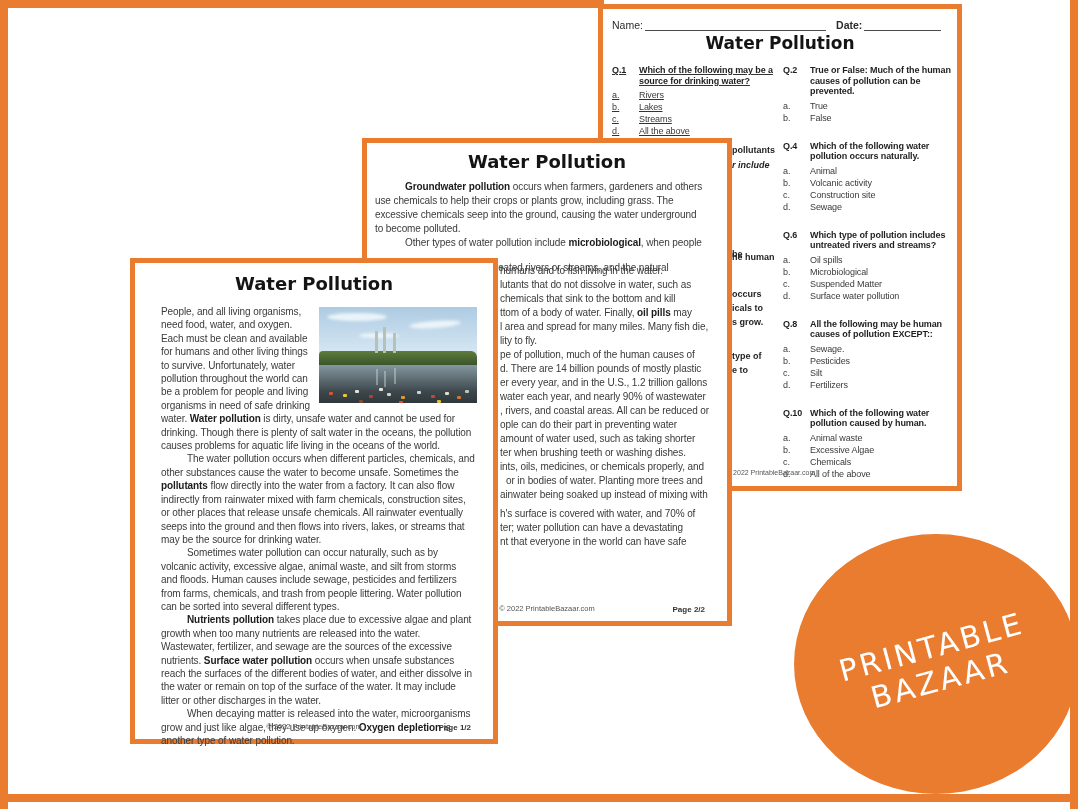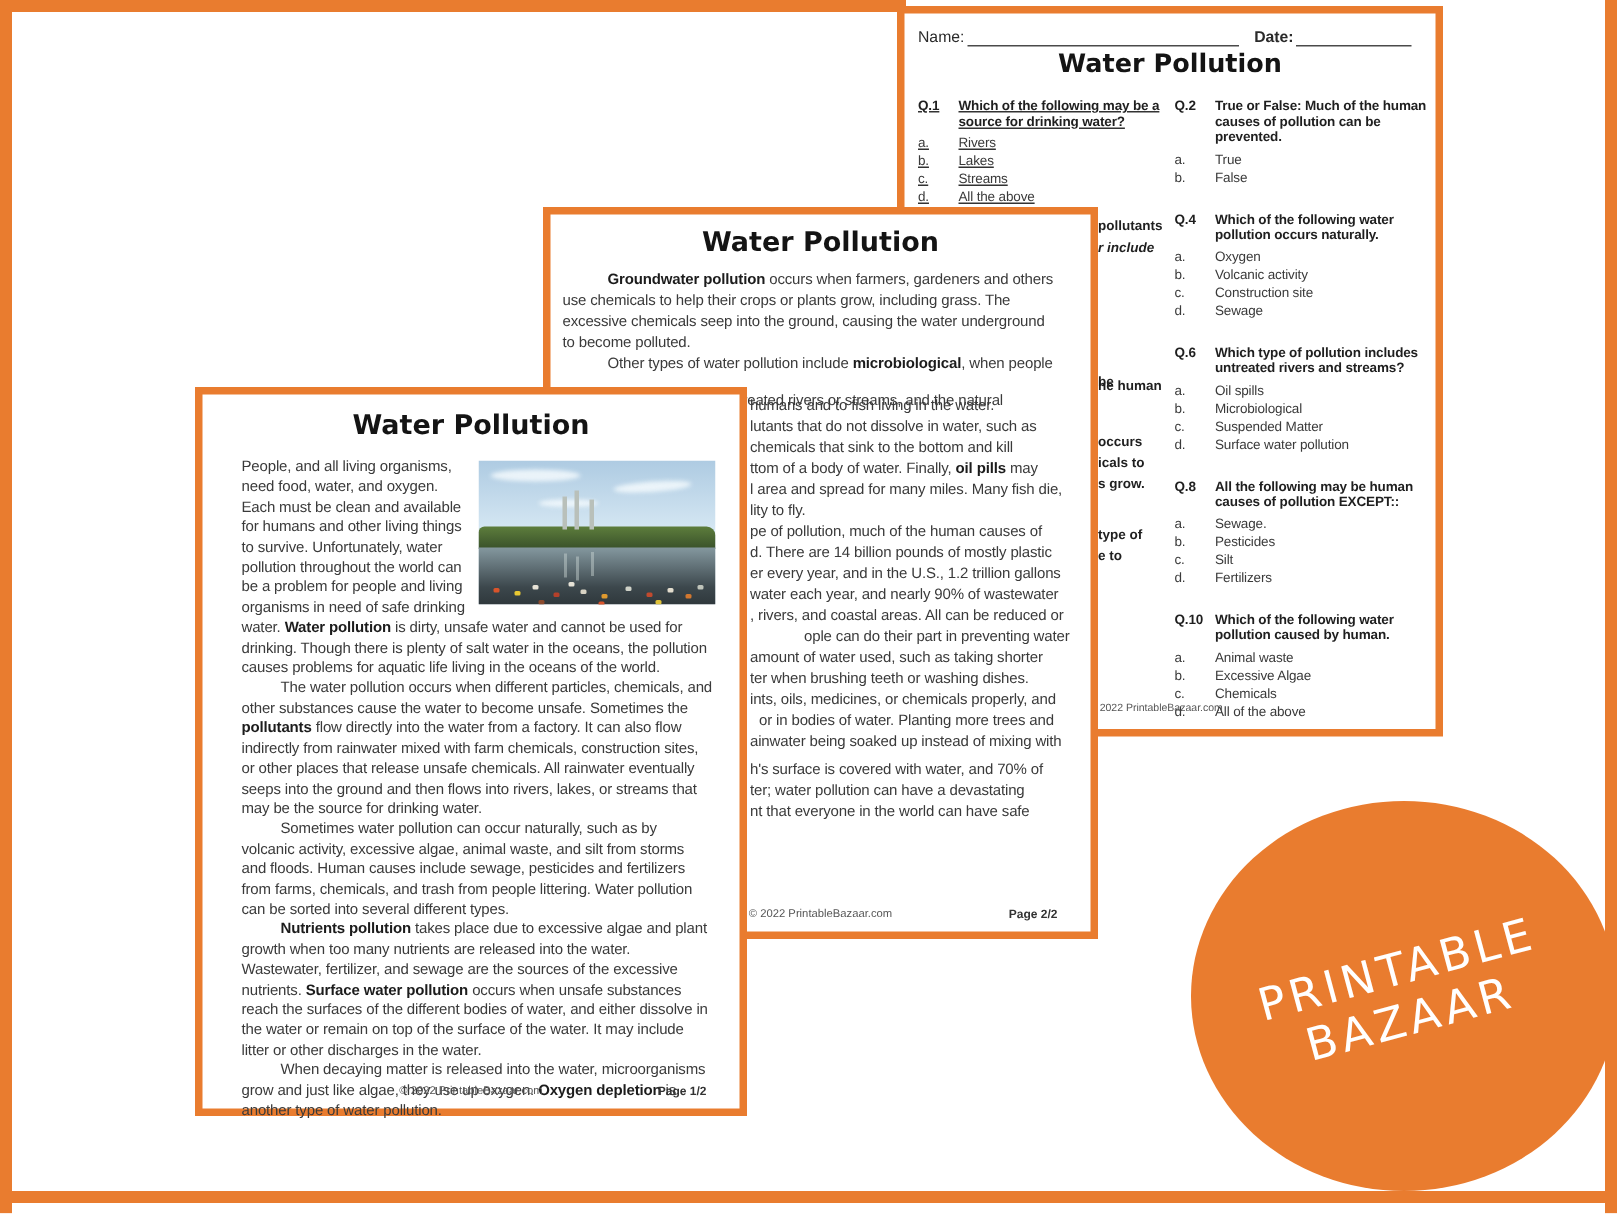--- a/index.html
+++ b/index.html
@@ -119,21 +119,21 @@
           <span class="qq">True or False: Much of the human causes of pollution can be prevented.</span>
           <span class="ql">a.</span>
           <span class="qo">True</span>
           <span class="ql">b.</span>
           <span class="qo">False</span>
         </div>
         <div class="qb">
           <span class="qnum">Q.4</span>
           <span class="qq">Which of the following water pollution occurs naturally.</span>
           <span class="ql">a.</span>
-          <span class="qo">Oxygen</span>
+          <span class="qo">Animal</span>
           <span class="ql">b.</span>
           <span class="qo">Volcanic activity</span>
           <span class="ql">c.</span>
           <span class="qo">Construction site</span>
           <span class="ql">d.</span>
           <span class="qo">Sewage</span>
         </div>
         <div class="qb">
           <span class="qnum">Q.6</span>
           <span class="qq">Which type of pollution includes untreated rivers and streams?</span>
@@ -198,21 +198,21 @@
         <div class="tline" style="top: 135px; left: 133px;"><span>lutants that do not dissolve in water, such as</span></div>
         <div class="tline" style="top: 149px; left: 133px;"><span>chemicals that sink to the bottom and kill</span></div>
         <div class="tline" style="top: 163px; left: 133px;"><span>ttom of a body of water. Finally, </span><span class="b">oil pills</span><span> may</span></div>
         <div class="tline" style="top: 177px; left: 133px;"><span>l area and spread for many miles. Many fish die,</span></div>
         <div class="tline" style="top: 191px; left: 133px;"><span>lity to fly.</span></div>
         <div class="tline" style="top: 205px; left: 133px;"><span>pe of pollution, much of the human causes of</span></div>
         <div class="tline" style="top: 219px; left: 133px;"><span>d. There are 14 billion pounds of mostly plastic</span></div>
         <div class="tline" style="top: 233px; left: 133px;"><span>er every year, and in the U.S., 1.2 trillion gallons</span></div>
         <div class="tline" style="top: 247px; left: 133px;"><span>water each year, and nearly 90% of wastewater</span></div>
         <div class="tline" style="top: 261px; left: 133px;"><span>, rivers, and coastal areas. All can be reduced or</span></div>
-        <div class="tline" style="top: 275px; left: 133px; margin-left: 36px;"><span>ople can do their part in preventing water</span></div>
+        <div class="tline" style="top: 275px; left: 133px;"><span>ople can do their part in preventing water</span></div>
         <div class="tline" style="top: 289px; left: 133px;"><span>amount of water used, such as taking shorter</span></div>
         <div class="tline" style="top: 303px; left: 133px;"><span>ter when brushing teeth or washing dishes.</span></div>
         <div class="tline" style="top: 317px; left: 133px;"><span>ints, oils, medicines, or chemicals properly, and</span></div>
         <div class="tline" style="top: 331px; left: 139px;"><span>or in bodies of water. Planting more trees and</span></div>
         <div class="tline" style="top: 345px; left: 133px;"><span>ainwater being soaked up instead of mixing with</span></div>
         <div class="tline" style="top: 364px; left: 133px;"><span>h's surface is covered with water, and 70% of</span></div>
         <div class="tline" style="top: 378px; left: 133px;"><span>ter; water pollution can have a devastating</span></div>
         <div class="tline" style="top: 392px; left: 133px;"><span>nt that everyone in the world can have safe</span></div>
       </div>
     <div class="pfoot">

